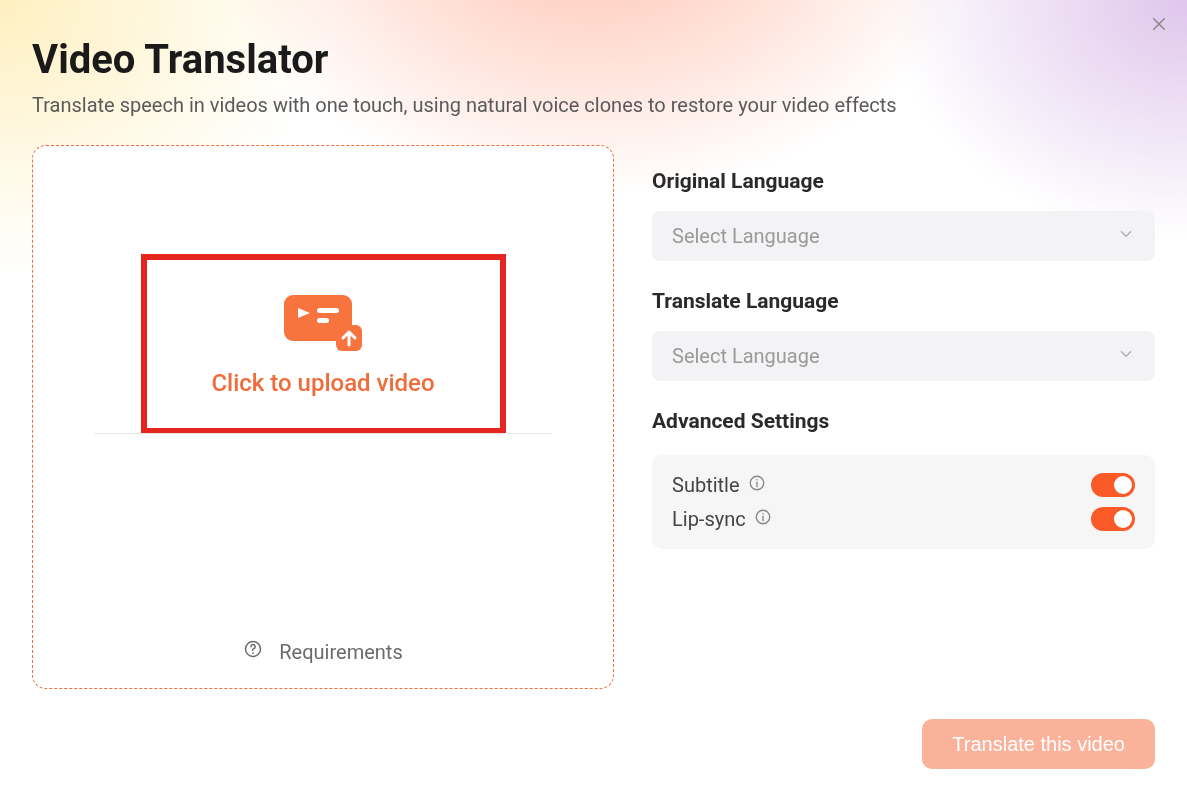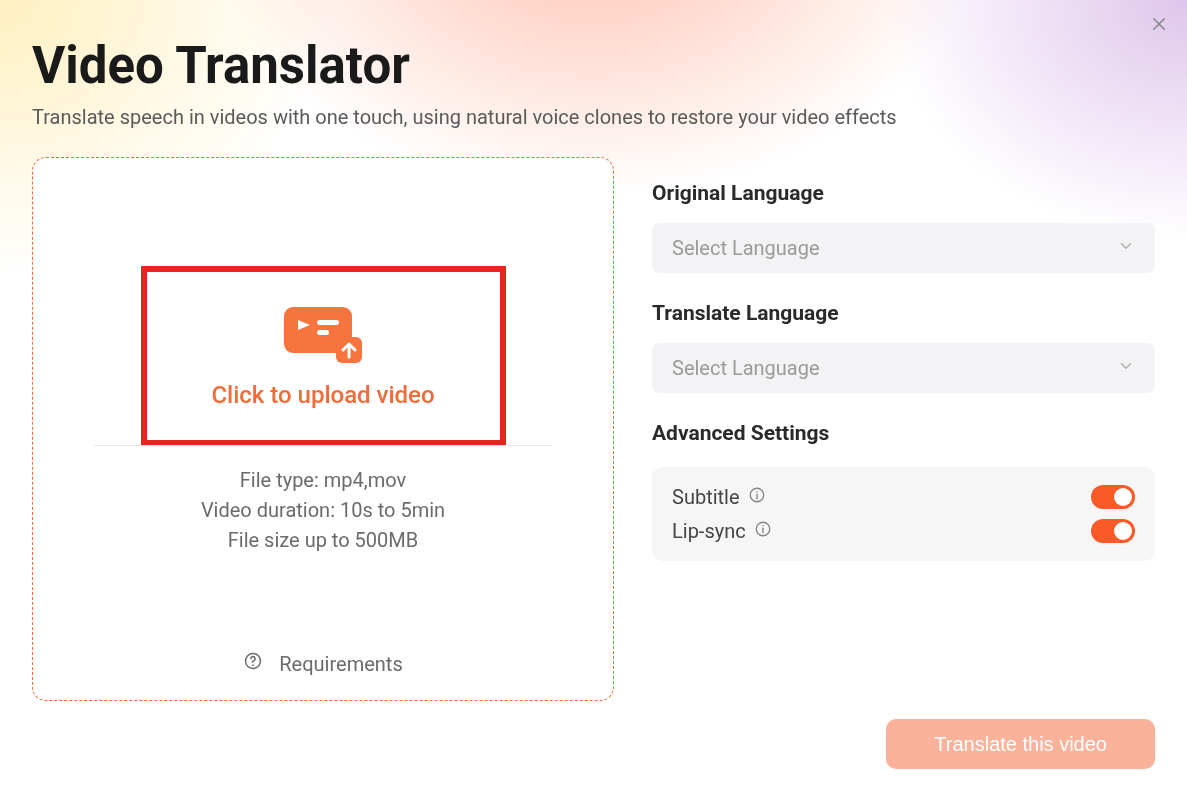--- a/index.html
+++ b/index.html
@@ -16,21 +16,21 @@
   .close-btn {
     position: absolute;
     top: 12px; right: 14px;
     width: 28px; height: 28px;
     display: flex; align-items: center; justify-content: center;
     cursor: pointer;
     color: #888;
   }
   .close-btn svg { width: 18px; height: 18px; stroke: currentColor; }
   .title {
-    font-size: 51px;
+    font-size: 40px;
     font-weight: 700;
     color: #1a1a1a;
     margin-bottom: 10px;
   }
   .subtitle {
     font-size: 20px;
     color: #5a5a5a;
     margin-bottom: 28px;
   }
   .content { display: flex; gap: 38px; }
@@ -135,21 +135,21 @@
     background: #fff;
     border-radius: 50%;
   }
   
   .footer {
     position: absolute;
     right: 32px; bottom: 18px;
   }
   .translate-btn {
     height: 50px;
-    padding: 0 48px;
+    padding: 0 30px;
     background: #fab39a;
     color: #ffffff;
     font-size: 20px;
     font-weight: 500;
     border: none;
     border-radius: 10px;
     cursor: pointer;
   }
 </style>
 </head>
@@ -177,25 +177,20 @@
           <path d="M18 27 L18 17 L30 22 Z" fill="#fff"></path>
           <rect x="37" y="17" width="22" height="5" rx="2.5" fill="#fff"></rect>
           <rect x="37" y="27" width="12" height="5" rx="2.5" fill="#fff"></rect>
           <rect x="56" y="34" width="26" height="26" rx="6" fill="#f7743f"></rect>
           <path d="M69 54 L69 42 M63 47 L69 41 L75 47" stroke="#fff" stroke-width="3" fill="none" stroke-linecap="round" stroke-linejoin="round"></path>
         </svg>
       </span>
       <span class="upload-text">Click to upload video</span>
     </div>
     <div class="divider-line"></div>
-    <div class="file-info">
-      <div class="file-info-line">File type: mp4,mov</div>
-      <div class="file-info-line">Video duration: 10s to 5min</div>
-      <div class="file-info-line">File size up to  500MB</div>
-    </div>
     <div class="requirements">
       <span>
         <svg viewBox="0 0 24 24" fill="none" stroke="#6b6b6b" stroke-width="1.8">
           <circle cx="12" cy="12" r="9"></circle>
           <path d="M9.5 9.2a2.5 2.5 0 1 1 3.3 2.4c-.9.4-1.3 1-1.3 1.9" stroke-linecap="round"></path>
           <circle cx="12" cy="17" r="1" fill="#6b6b6b" stroke="none"></circle>
         </svg>
       </span>
       <span>Requirements</span>
     </div>

